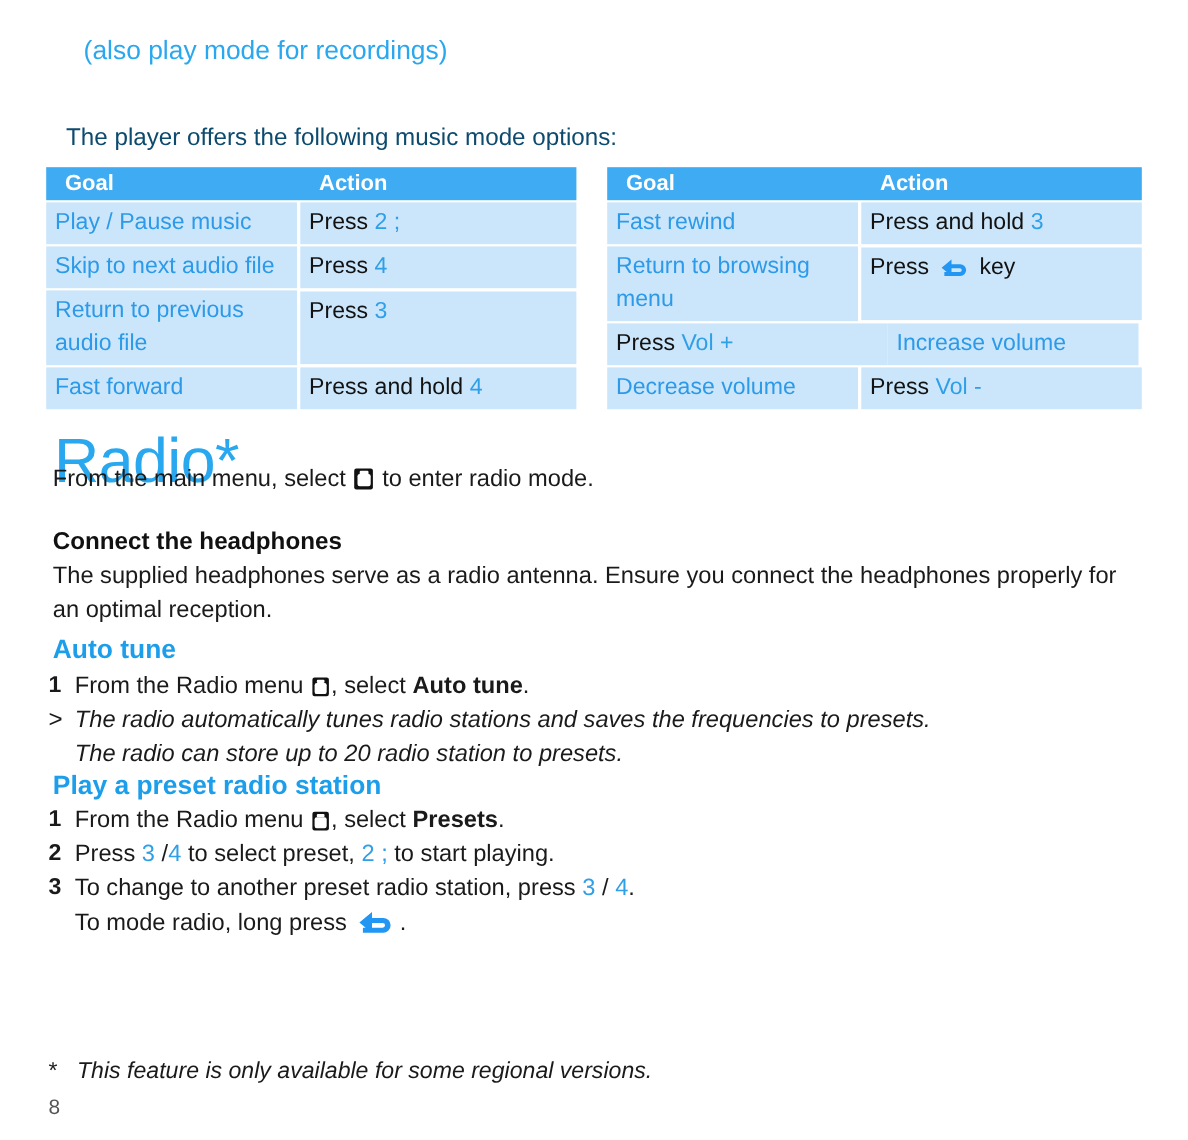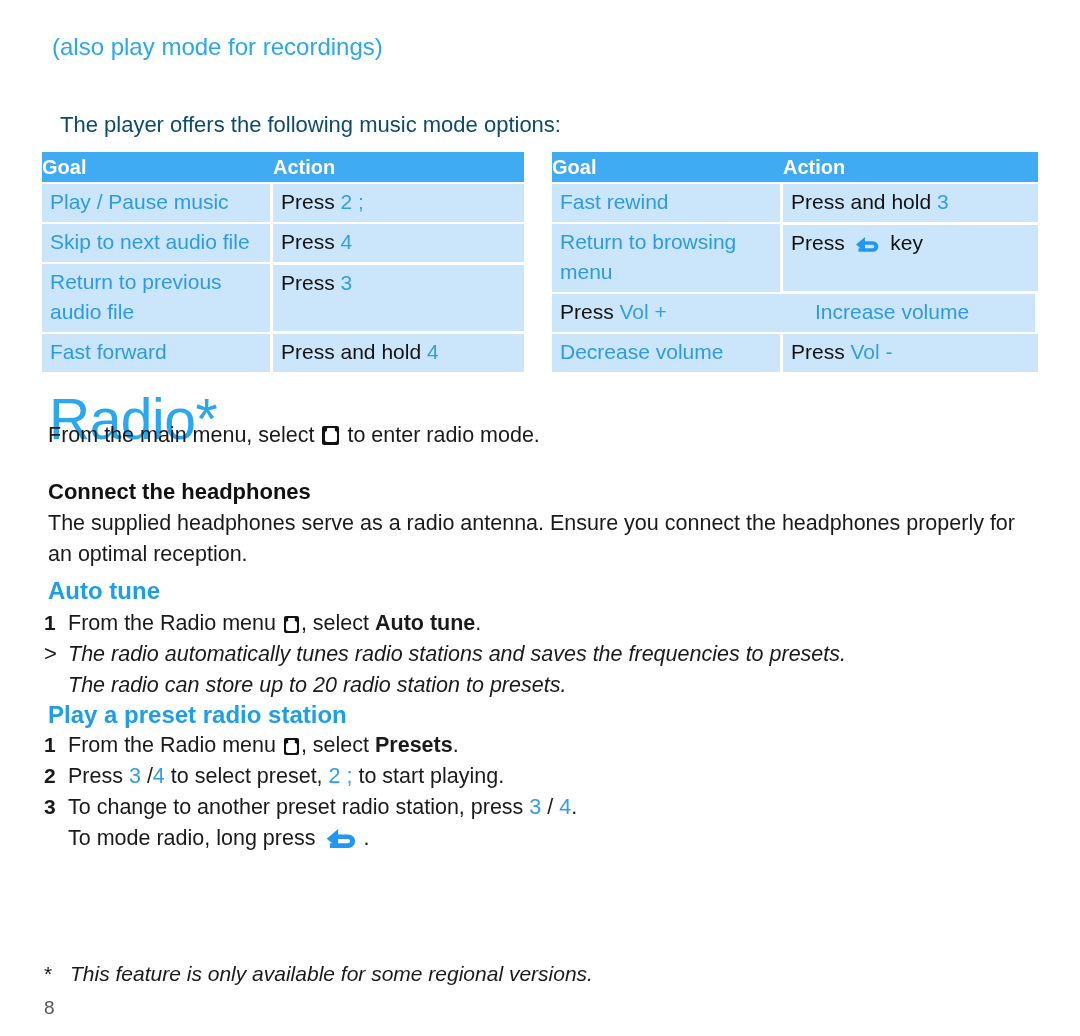--- a/index.html
+++ b/index.html
@@ -36,21 +36,21 @@
     line-height: 60px;
     font-weight: 400;
     color: #29a7ef;
     letter-spacing: -0.5px;
   }
   .h1-sub {
     font-size: 24px;
     line-height: 26px;
     font-weight: 400;
     color: #29a7ef;
-    margin-left: 4px;
+    margin-left: 28px;
   }
 
   .intro {
     position: absolute;
     left: 60px;
     top: 110px;
     font-size: 22px;
     line-height: 30px;
     color: #0c4a6e;
   }
@@ -115,21 +115,21 @@
     display: flex;
     background: #3fabf2;
     height: 30px;
     align-items: center;
   }
   .tbl .hdr .cell {
     color: #ffffff;
     font-weight: bold;
     font-size: 20px;
     line-height: 22px;
-    padding-left: 0;
+    padding-left: 17px;
     box-sizing: border-box;
   }
   .tbl .row {
     display: flex;
     margin-top: 2px;
     align-items: center;
   }
   .tbl .row .cell {
     background: #cbe6fb;
     box-sizing: border-box;

